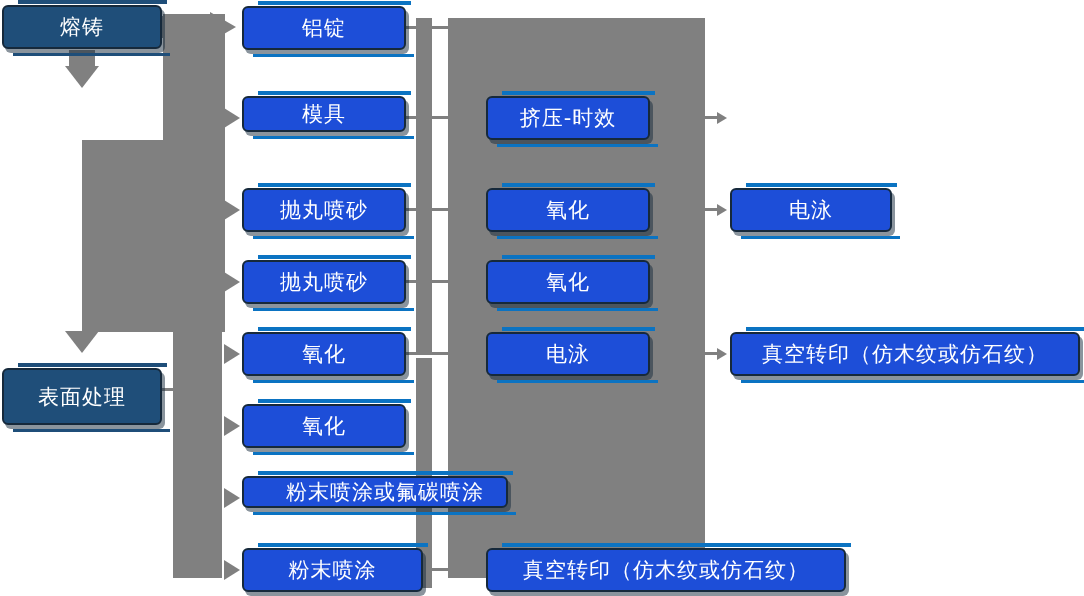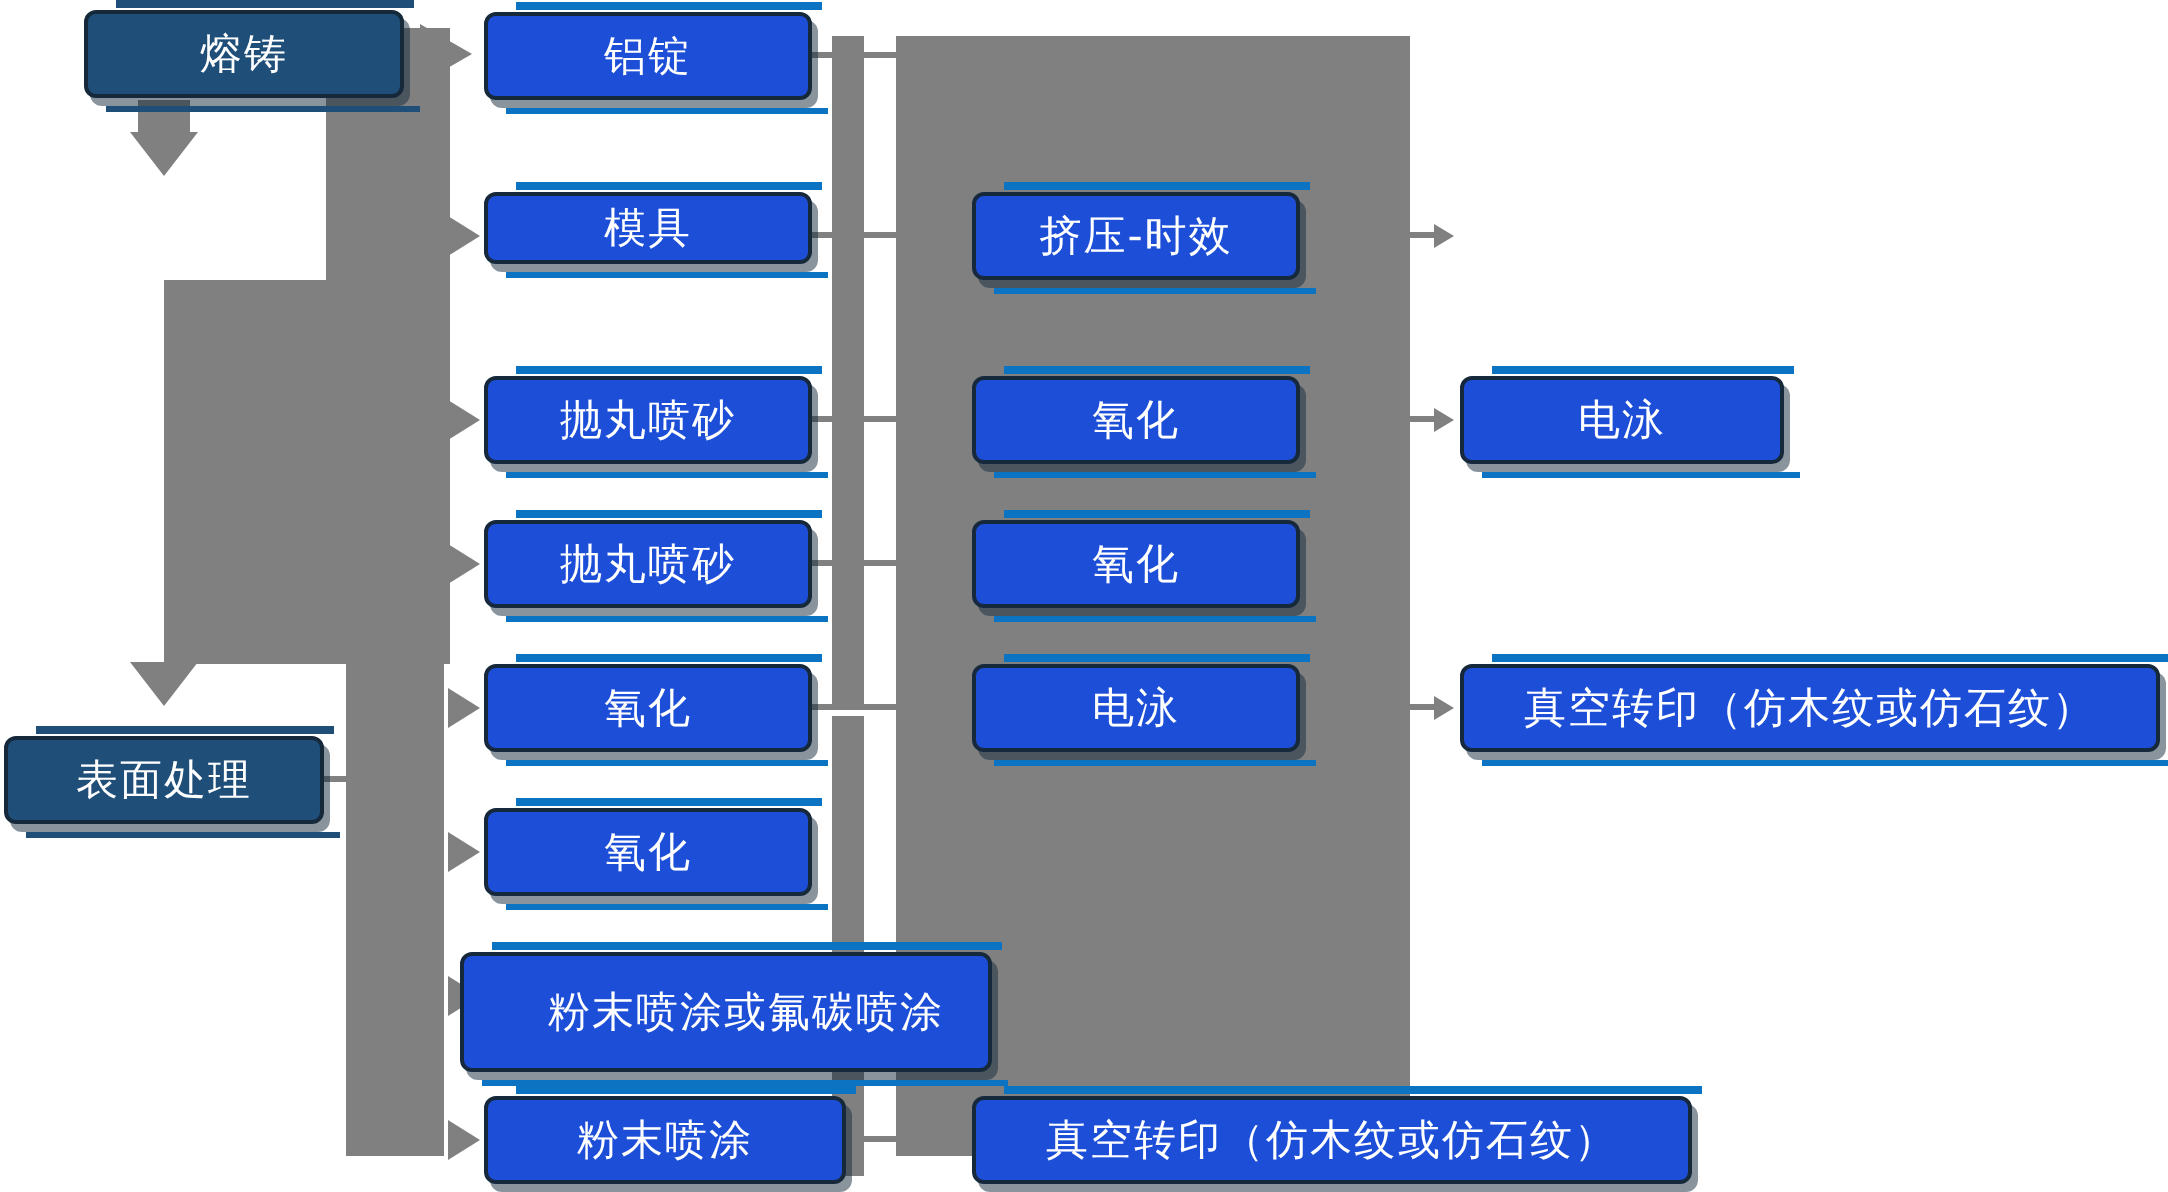--- a/index.html
+++ b/index.html
@@ -65,29 +65,29 @@
 
   <div class="gray" style="left:448px;top:18px;width:257px;height:560px;"></div>
 
   <div class="gray" style="left:703px;top:116px;width:16px;height:3px;"></div>
   <div class="tri tri-right-sm" style="left:717px;top:112px;"></div>
   <div class="gray" style="left:703px;top:208px;width:16px;height:3px;"></div>
   <div class="tri tri-right-sm" style="left:717px;top:204px;"></div>
   <div class="gray" style="left:703px;top:352px;width:16px;height:3px;"></div>
   <div class="tri tri-right-sm" style="left:717px;top:348px;"></div>
 
-<div class="node dark" style="left: 2px; top: 5px; width: 160px; height: 44px; margin-left: 40px;">熔铸</div>
-    <div class="node dark" style="left: 2px; top: 368px; width: 160px; height: 44px;">表面处理</div>
+<div class="node dark" style="left: 2px; top: 5px; width: 160px; height: 44px;">熔铸</div>
+    <div class="node dark" style="left: 2px; top: 368px; width: 160px; height: 57px;">表面处理</div>
     <div class="node" style="left: 242px; top: 6px; width: 164px; height: 44px;">铝锭</div>
     <div class="node" style="left: 242px; top: 96px; width: 164px; height: 36px;">模具</div>
     <div class="node" style="left: 242px; top: 188px; width: 164px; height: 44px;">抛丸喷砂</div>
     <div class="node" style="left: 242px; top: 260px; width: 164px; height: 44px;">抛丸喷砂</div>
     <div class="node" style="left: 242px; top: 332px; width: 164px; height: 44px;">氧化</div>
     <div class="node" style="left: 242px; top: 404px; width: 164px; height: 44px;">氧化</div>
-    <div class="node" style="left: 230px; top: 476px; width: 266px; height: 60px; padding-left: 20px;">粉末喷涂或氟碳喷涂</div>
+    <div class="node" style="left: 242px; top: 476px; width: 266px; height: 32px; padding-left: 20px;">粉末喷涂或氟碳喷涂</div>
     <div class="node" style="left: 242px; top: 548px; width: 181px; height: 44px;">粉末喷涂</div>
     <div class="node" style="left: 486px; top: 96px; width: 164px; height: 44px;">挤压-时效</div>
     <div class="node" style="left: 486px; top: 188px; width: 164px; height: 44px;">氧化</div>
     <div class="node" style="left: 486px; top: 260px; width: 164px; height: 44px;">氧化</div>
     <div class="node" style="left: 486px; top: 332px; width: 164px; height: 44px;">电泳</div>
     <div class="node" style="left: 486px; top: 548px; width: 360px; height: 44px;">真空转印（仿木纹或仿石纹）</div>
     <div class="node" style="left: 730px; top: 188px; width: 162px; height: 44px;">电泳</div>
     <div class="node" style="left: 730px; top: 332px; width: 350px; height: 44px;">真空转印（仿木纹或仿石纹）</div>
   </div>
 

